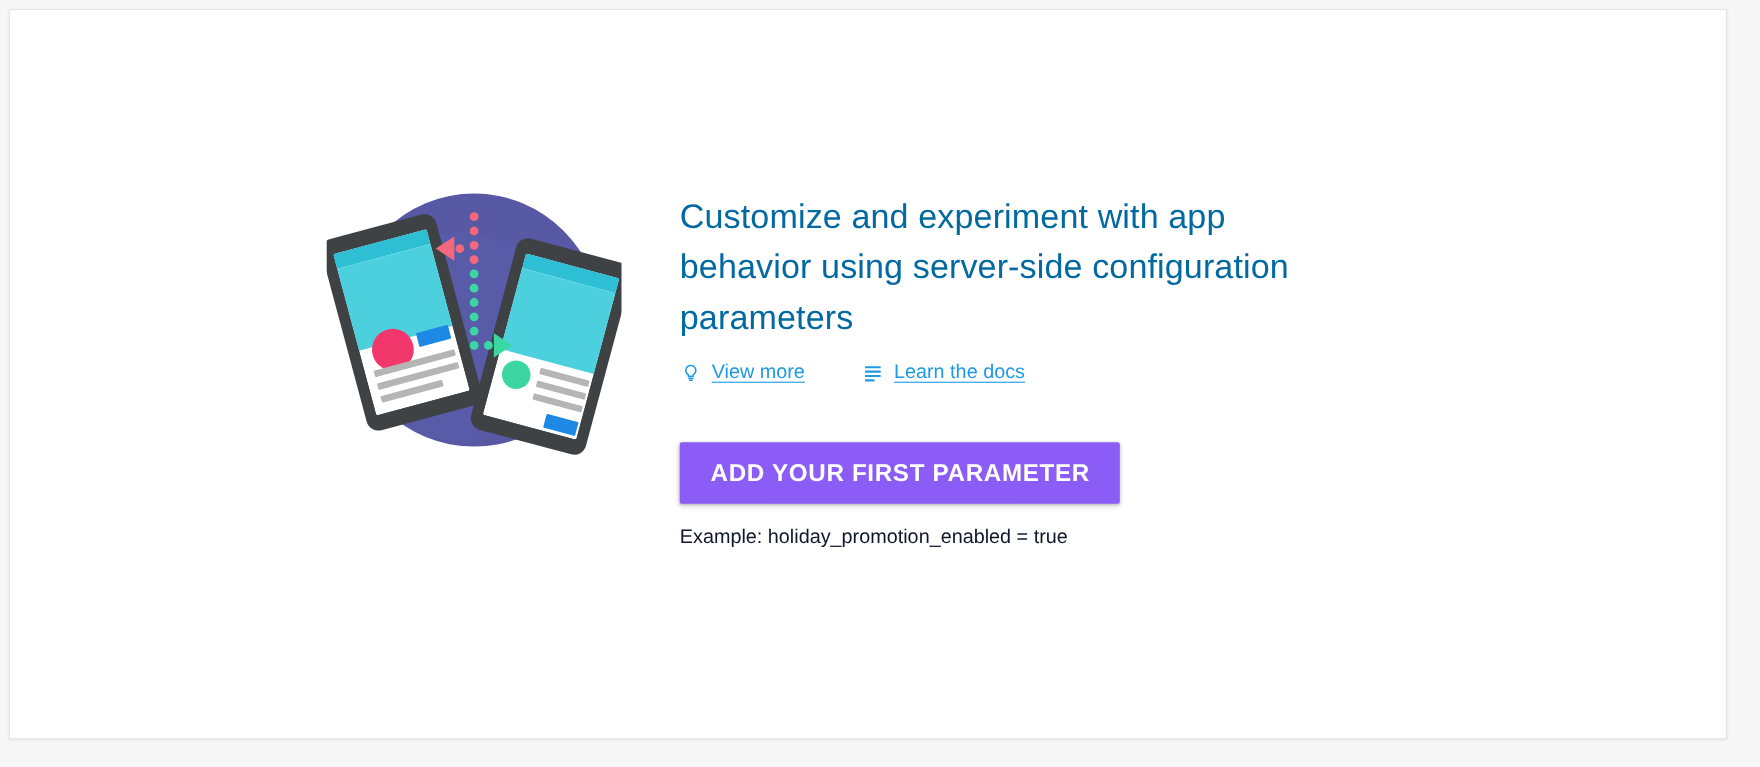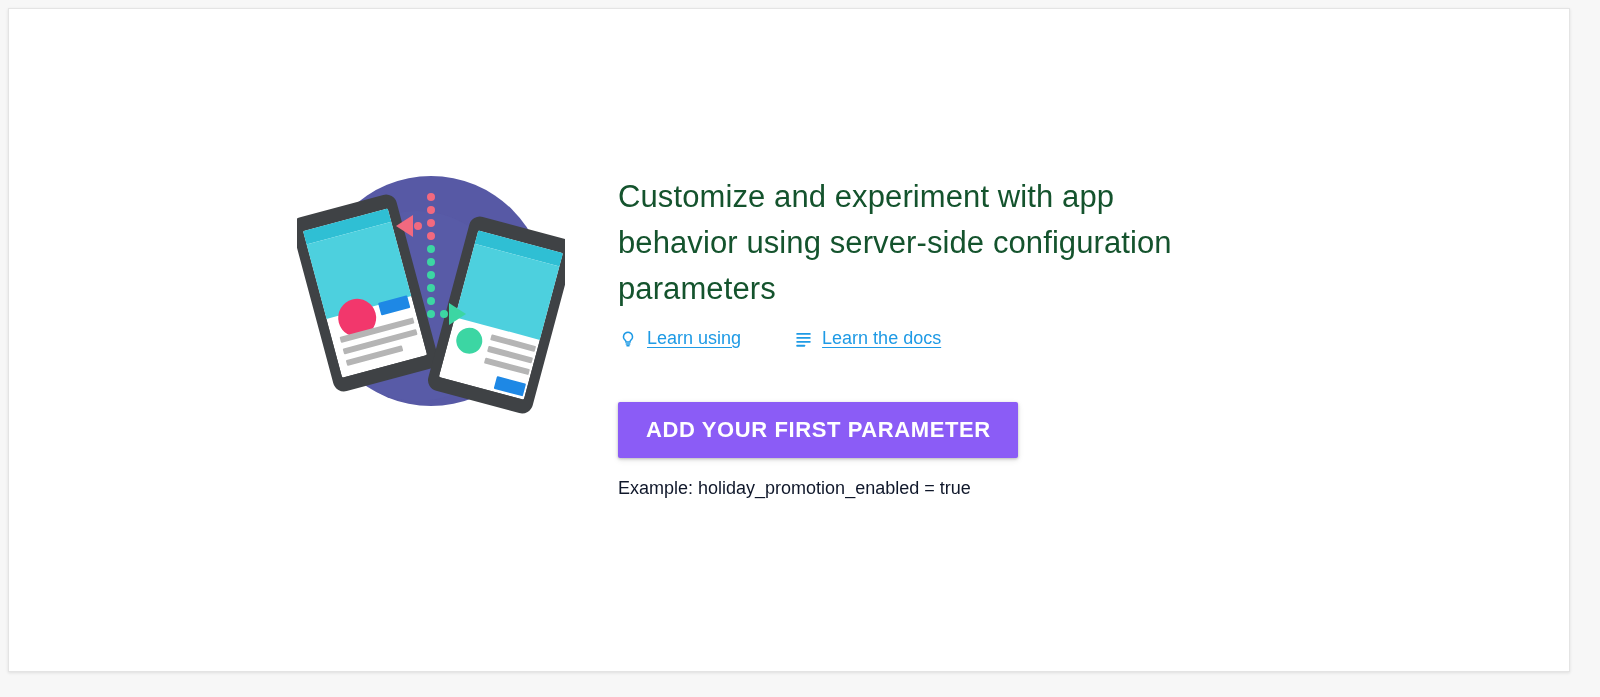--- a/index.html
+++ b/index.html
@@ -46,21 +46,21 @@
   .content {
     position: absolute;
     left: 609px;
     top: 165px;
     width: 680px;
   }
 
   .headline {
     font-size: 31px;
     line-height: 46px;
-    color: #14532d;
+    color: #0369a1;
     font-weight: 400;
     letter-spacing: 0.1px;
     margin: 0;
     max-width: 600px;
   }
 
   .links {
     margin-top: 16px;
     display: flex;
     align-items: center;
@@ -193,21 +193,21 @@
       <div class="links">
 
         <a class="link" href="#">
           <span class="ico">
             <svg width="18" height="18" viewBox="0 0 24 24" fill="none" stroke="#1e9ae5" stroke-width="1.9" stroke-linecap="round">
               <path d="M12 3a6 6 0 0 0-3.6 10.8c.5.4.8 1 .8 1.6v.6h5.6v-.6c0-.6.3-1.2.8-1.6A6 6 0 0 0 12 3z"></path>
               <line x1="9.6" y1="18.6" x2="14.4" y2="18.6"></line>
               <line x1="10.6" y1="21" x2="13.4" y2="21"></line>
             </svg>
           </span>
-          <span class="label">Learn using</span>
+          <span class="label">View more</span>
         </a>
 
         <a class="link" href="#">
           <span class="ico">
             <svg width="19" height="19" viewBox="0 0 24 24">
               <rect x="3" y="5" width="18" height="2.4" rx="0.6" fill="#1e9ae5"></rect>
               <rect x="3" y="10" width="18" height="2.4" rx="0.6" fill="#1e9ae5"></rect>
               <rect x="3" y="15" width="18" height="2.4" rx="0.6" fill="#1e9ae5"></rect>
               <rect x="3" y="20" width="11" height="2.4" rx="0.6" fill="#1e9ae5"></rect>
             </svg>

